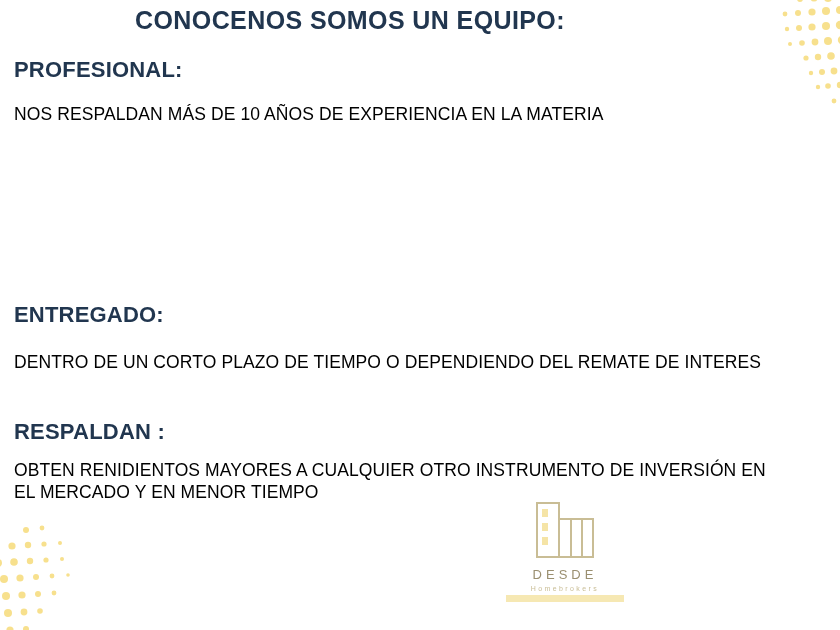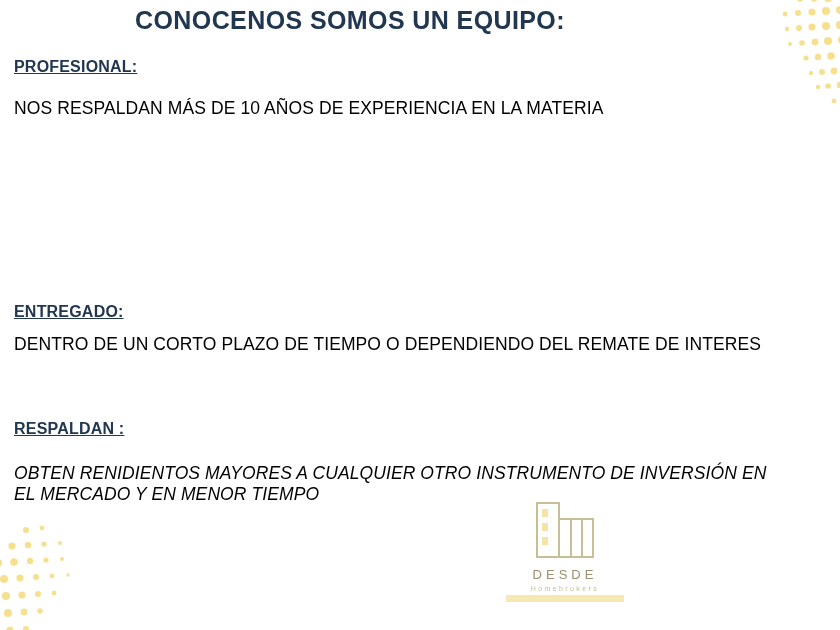--- a/index.html
+++ b/index.html
@@ -51,49 +51,48 @@
     font-size: 25px;
     font-weight: bold;
     letter-spacing: 0.4px;
     color: #21364f;
     font-family: "Liberation Sans", sans-serif;
   }
 
   .block { position: absolute; left: 14px; }
 
   .heading {
-    font-size: 16px;
+    font-size: 22px;
     font-weight: bold;
     color: #21364f;
     letter-spacing: 0.2px;
     margin: 0 0 0 0;
     line-height: 1.1;
-    text-decoration: underline;
   }
 
   .body-text {
     font-size: 17.5px;
     color: #000000;
     letter-spacing: 0.1px;
     line-height: 1.25;
     margin: 0;
     font-weight: normal;
   }
 
   .b1 { top: 58px; }
   .b1 .body-text { margin-top: 22px; }
 
   .b2 { top: 162px; }
   .b2 .body-text { margin-top: 24px; width: 790px; }
 
   .b3 { top: 303px; }
-  .b3 .body-text { margin-top: 13px; width: 790px; }
+  .b3 .body-text { margin-top: 25px; width: 790px; }
 
   .b4 { top: 420px; }
-  .b4 .body-text { margin-top: 25px; width: 760px; font-style: italic; }
+  .b4 .body-text { margin-top: 16px; width: 760px; }
 
   
   .logo {
     position: absolute;
     right: 42px;
     bottom: 28px;
     width: 130px;
     text-align: center;
   }
   .logo-mark { height: 66px; position: relative; }

